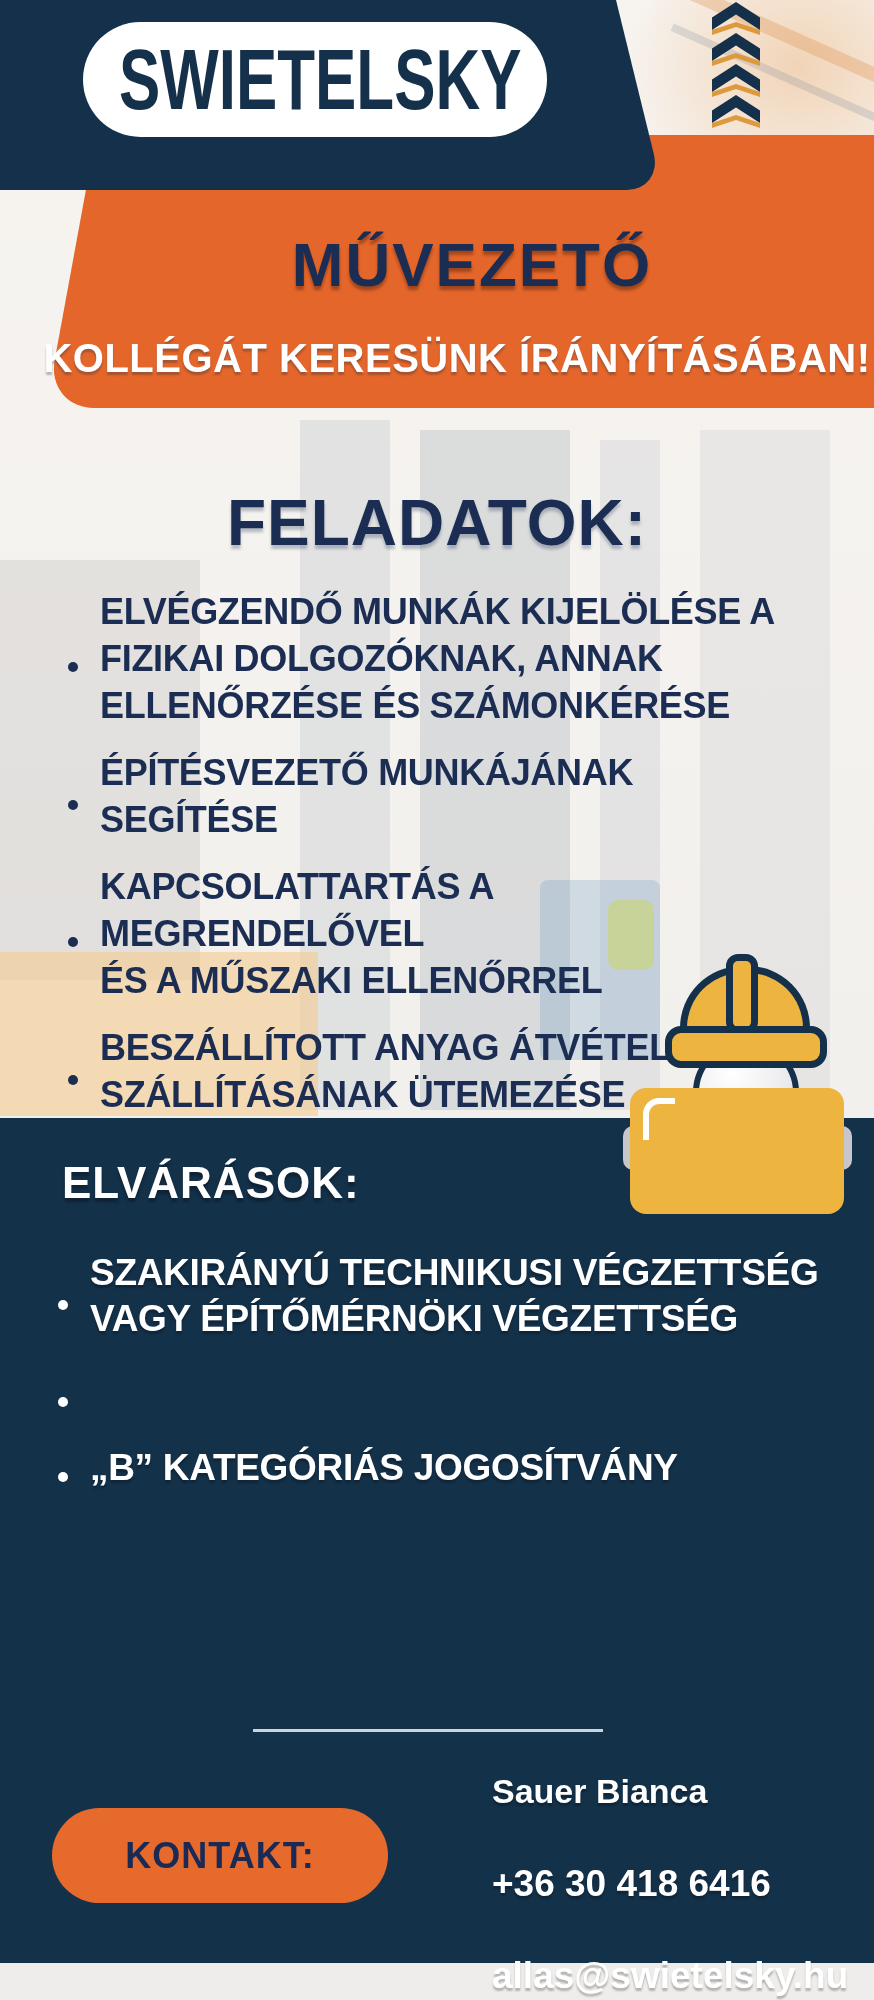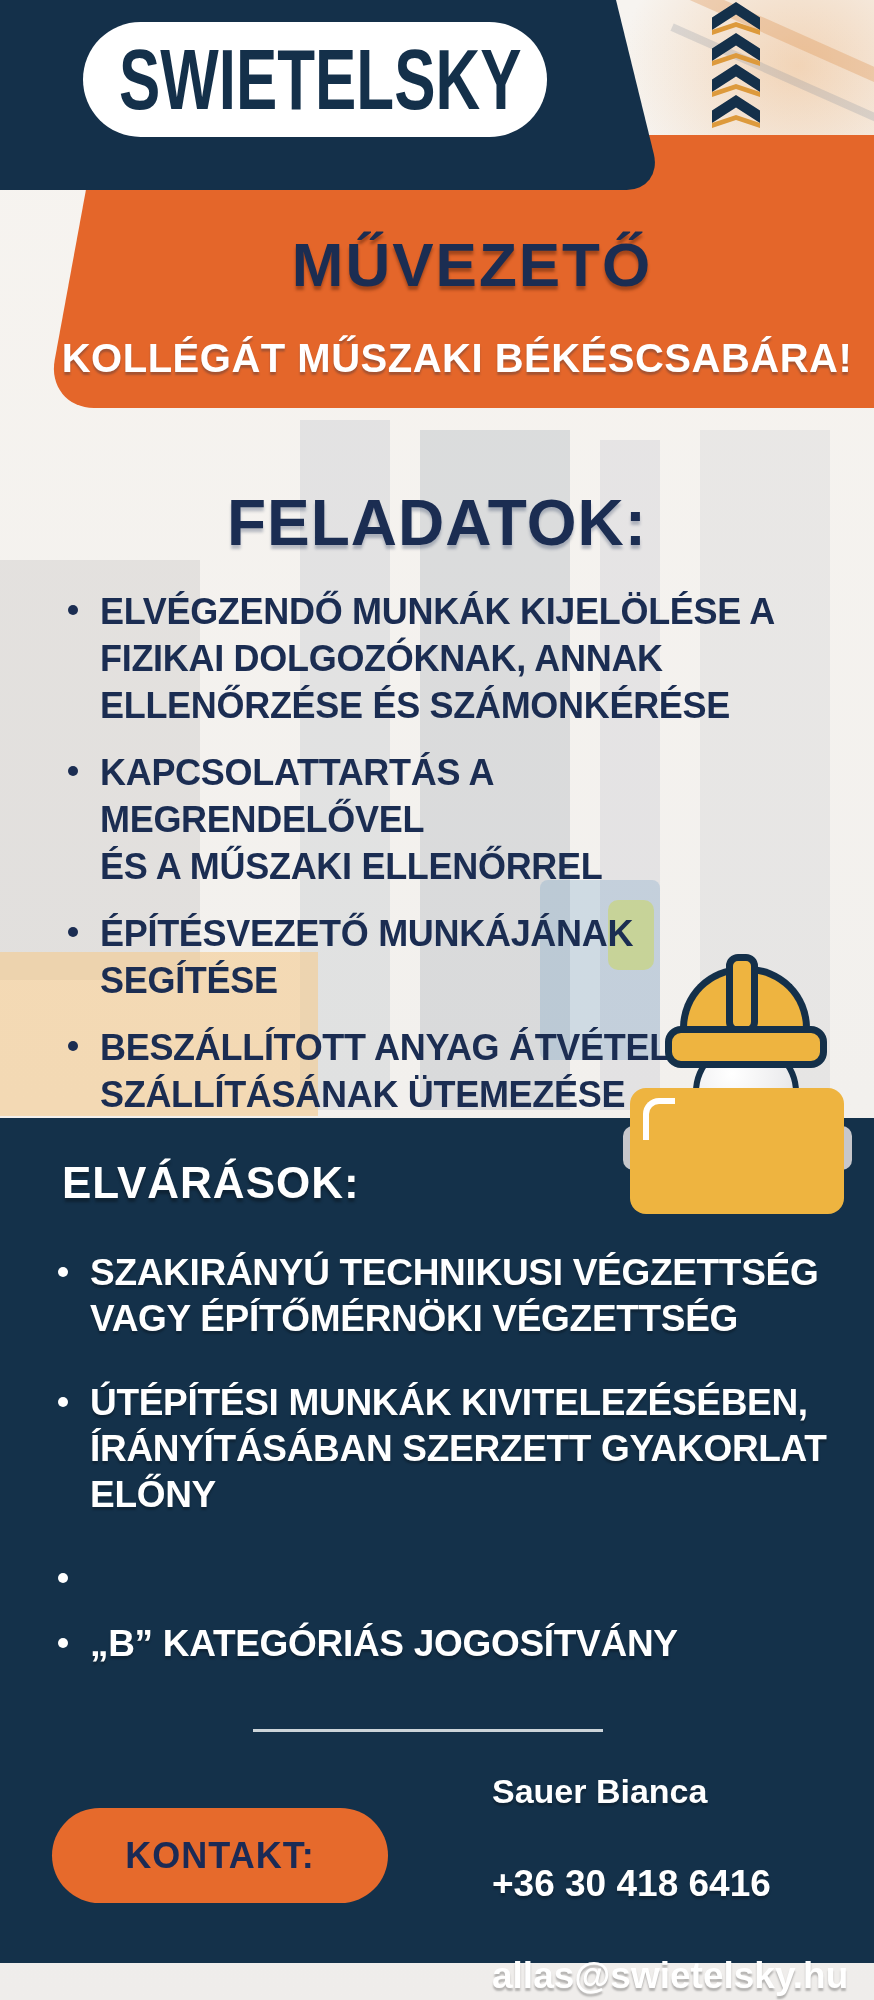--- a/index.html
+++ b/index.html
@@ -65,21 +65,21 @@
     color:#ffffff; font-size:40px; font-weight:800; letter-spacing:.5px;
     text-shadow:0 3px 2px rgba(20,40,70,.30); white-space:nowrap;
   }
   
   .tasks-heading {
     position:absolute; left:0; top:486px; width:874px; text-align:center;
     color:#1b2d52; font-size:64px; font-weight:800; letter-spacing:1px;
     text-shadow:0 4px 3px rgba(27,45,82,.28);
   }
   ul.bullets { list-style:none; margin:0; padding:0; position:absolute; }
-  ul.bullets li { display:flex; align-items:flex-start; }
+  ul.bullets li { display:flex; align-items:center; }
   .dot { flex:0 0 auto; border-radius:50%; }
   .bl-text { white-space:pre-line; font-weight:700; }
   .tasks-list { left:68px; top:588px; width:740px; }
   .tasks-list li { margin-bottom:20px; }
   .tasks-list .dot { width:10px; height:10px; background:#1b2d52; margin:17px 22px 0 0; }
   .tasks-list .bl-text { color:#1b2d52; font-size:36px; line-height:47px; letter-spacing:-.3px; max-width:700px; }
 
   
   .dark-panel { position:absolute; left:0; top:1118px; width:874px; height:845px; background:#14314a; }
   .req-heading {
@@ -163,38 +163,38 @@
       <div class="chev-navy"></div>
         <div class="chev-orange"></div>
     </div>
     <div class="chev-group">
       <div class="chev-navy"></div>
         <div class="chev-orange"></div>
     </div>
   </div>
 
   <div class="hero-title">MŰVEZETŐ</div>
-  <div class="hero-subtitle">KOLLÉGÁT MŰSZAKI BÉKÉSCSABÁRA!</div>
+  <div class="hero-subtitle">KOLLÉGÁT KERESÜNK ÍRÁNYÍTÁSÁBAN!</div>
 
   <div class="tasks-heading">FELADATOK:</div>
   <ul class="bullets tasks-list">
     <li>
       <span class="dot"></span>
       <span class="bl-text">ELVÉGZENDŐ MUNKÁK KIJELÖLÉSE A
 FIZIKAI DOLGOZÓKNAK, ANNAK
 ELLENŐRZÉSE ÉS SZÁMONKÉRÉSE</span>
     </li>
     <li>
       <span class="dot"></span>
+      <span class="bl-text">ÉPÍTÉSVEZETŐ MUNKÁJÁNAK SEGÍTÉSE</span>
+    </li>
+    <li>
+      <span class="dot"></span>
       <span class="bl-text">KAPCSOLATTARTÁS A MEGRENDELŐVEL
 ÉS A MŰSZAKI ELLENŐRREL</span>
-    </li>
-    <li>
-      <span class="dot"></span>
-      <span class="bl-text">ÉPÍTÉSVEZETŐ MUNKÁJÁNAK SEGÍTÉSE</span>
     </li>
     <li>
       <span class="dot"></span>
       <span class="bl-text">BESZÁLLÍTOTT ANYAG ÁTVÉTELE,
 SZÁLLÍTÁSÁNAK ÜTEMEZÉSE</span>
     </li>
   </ul>
 
   <div class="dark-panel"></div>
 
@@ -212,26 +212,20 @@
 
   <div class="req-heading">ELVÁRÁSOK:</div>
   <ul class="bullets req-list">
     <li>
       <span class="dot"></span>
       <span class="bl-text">SZAKIRÁNYÚ TECHNIKUSI VÉGZETTSÉG
 VAGY ÉPÍTŐMÉRNÖKI VÉGZETTSÉG</span>
     </li>
     <li>
       <span class="dot"></span>
-      <span class="bl-text">ÚTÉPÍTÉSI MUNKÁK KIVITELEZÉSÉBEN,
-ÍRÁNYÍTÁSÁBAN SZERZETT GYAKORLAT
-ELŐNY</span>
-    </li>
-    <li>
-      <span class="dot"></span>
     </li>
     <li>
       <span class="dot"></span>
       <span class="bl-text">„B” KATEGÓRIÁS JOGOSÍTVÁNY</span>
     </li>
   </ul>
 
   <div class="divider"></div>
   <div class="kontakt-btn">
     <span>KONTAKT:</span>

